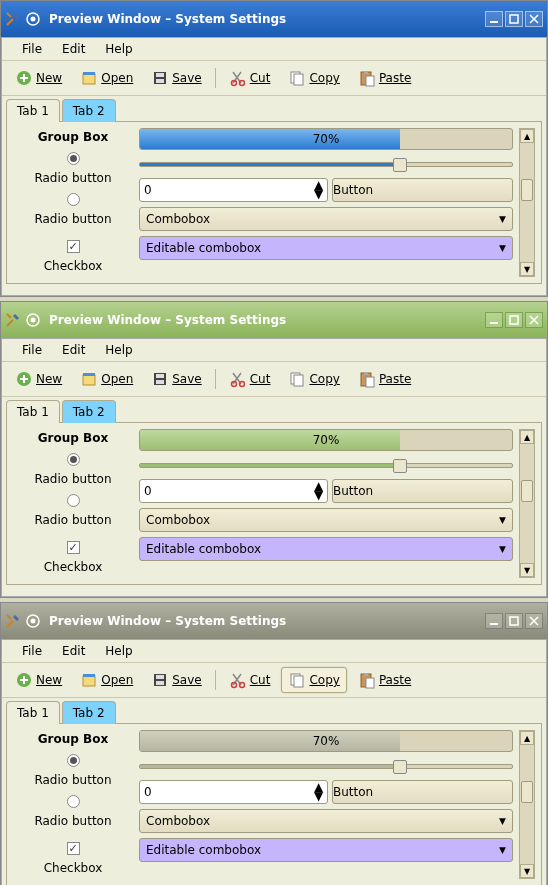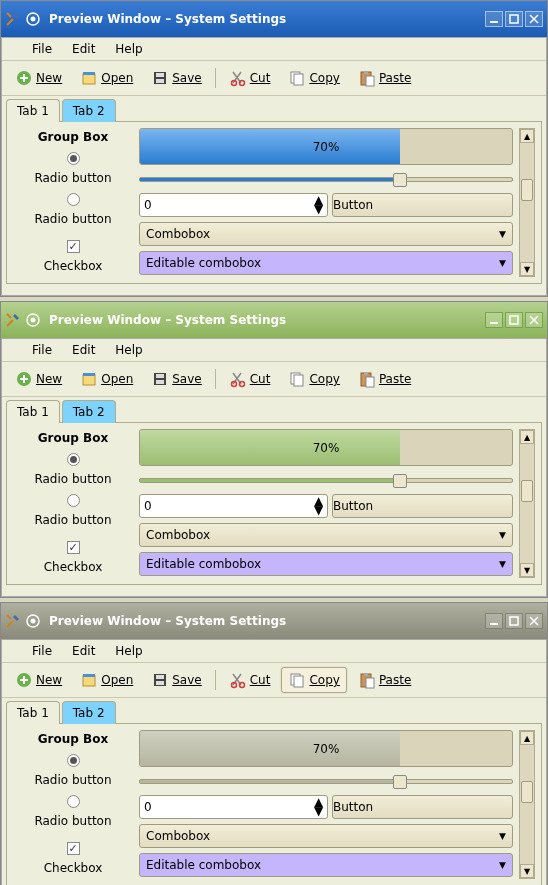--- a/index.html
+++ b/index.html
@@ -9,40 +9,40 @@
   .tb-blue { background: linear-gradient(to bottom, #3b7cd4, #1a5bb3); }
   .tb-green { background: linear-gradient(to bottom, #b4d18f, #8bb35a); }
   .tb-gray { background: linear-gradient(to bottom, #b0b0a0, #8a8a7a); }
   .tb-icon { width: 16px; height: 16px; margin-right: 4px; display: inline-flex; align-items: center; justify-content: center; }
   .tb-title { flex: 1; padding-left: 4px; }
   .tb-btns { display: flex; gap: 2px; }
   .tb-btn { width: 18px; height: 16px; border: 1px solid rgba(255,255,255,0.5); background: rgba(255,255,255,0.15); display: flex; align-items: center; justify-content: center; font-size: 10px; cursor: pointer; }
   .tb-btn.green { background: rgba(200,230,170,0.4); border-color: rgba(90,130,50,0.6); }
   .tb-btn.gray { background: rgba(200,200,190,0.4); border-color: rgba(100,100,90,0.6); }
   .content { background: #eeeedd; border: 1px solid #aaa; }
-  .menubar { display: flex; gap: 4px; padding: 2px 22px; border-bottom: 1px solid #ccc8b0; }
+  .menubar { display: flex; gap: 4px; padding: 2px 12px; border-bottom: 1px solid #ccc8b0; }
   .menu-item { padding: 2px 8px; cursor: pointer; }
   .toolbar { display: flex; align-items: center; gap: 4px; padding: 4px 6px; border-bottom: 1px solid #ccc8b0; text-decoration: underline; }
   .tool-btn { display: flex; align-items: center; gap: 3px; padding: 3px 6px; border: 1px solid transparent; border-radius: 3px; cursor: pointer; }
   .tool-btn.hover { border: 1px solid #b0a880; background: #f5f0db; box-shadow: 0 0 2px rgba(0,0,0,0.15); }
   .tool-sep { width: 1px; height: 20px; background: #bbb59a; margin: 0 2px; }
   .icon { width: 18px; height: 18px; display: inline-flex; align-items: center; justify-content: center; }
   .body-area { padding: 2px 4px 11px 4px; }
   .tabs { display: flex; }
   .tab { padding: 4px 10px; border: 1px solid #b0aa8e; border-bottom: none; border-radius: 4px 4px 0 0; background: #7dd3fc; cursor: pointer; margin-right: 2px; position: relative; top: 1px; }
   .tab.active { background: #eeeedd; z-index: 2; }
   .tab-panel { border: 1px solid #b0aa8e; background: #eeeedd; padding: 6px; display: flex; gap: 6px; }
   .groupbox { width: 120px; }
   .gb-title { font-weight: bold; text-align: center; padding: 2px 0 4px 0; }
   .gb-item { display: flex; align-items: center; gap: 6px; padding: 4px 2px; cursor: pointer; flex-direction: column; }
   .radio { width: 13px; height: 13px; border-radius: 50%; border: 1px solid #888; background: #fff; display: inline-flex; align-items: center; justify-content: center; }
   .radio.sel::after { content: ""; width: 7px; height: 7px; border-radius: 50%; background: #555; }
   .check { width: 13px; height: 13px; border: 1px solid #888; background: #fff; display: inline-flex; align-items: center; justify-content: center; font-size: 11px; color: #333; }
   .controls { flex: 1; display: flex; flex-direction: column; gap: 5px; }
-  .progress { height: 37px; border: 1px solid #a09a7e; border-radius: 3px; background: #dad4ba; display: flex; align-items: center; position: relative; overflow: hidden; }
+  .progress { height: 22px; border: 1px solid #a09a7e; border-radius: 3px; background: #dad4ba; display: flex; align-items: center; position: relative; overflow: hidden; }
   .progress .fill { height: 100%; }
   .fill.blue { background: linear-gradient(to bottom, #7ab6f0, #2a7cd0); }
   .fill.green { background: linear-gradient(to bottom, #c0d8a0, #9bbf72); }
   .fill.gray2 { background: linear-gradient(to bottom, #d0d0c0, #b5b5a2); }
   .progress .pct { position: absolute; width: 100%; text-align: center; font-size: 12px; }
   .slider { height: 18px; display: flex; align-items: center; position: relative; }
   .slider .track { flex: 1; height: 5px; border: 1px solid #a09a7e; border-radius: 2px; background: #dad4ba; position: relative; }
   .slider .trackfill { height: 100%; background: #2a7cd0; }
   .slider.green .trackfill { background: #9bbf72; }
   .slider.gray2 .trackfill { background: #b5b5a2; }

